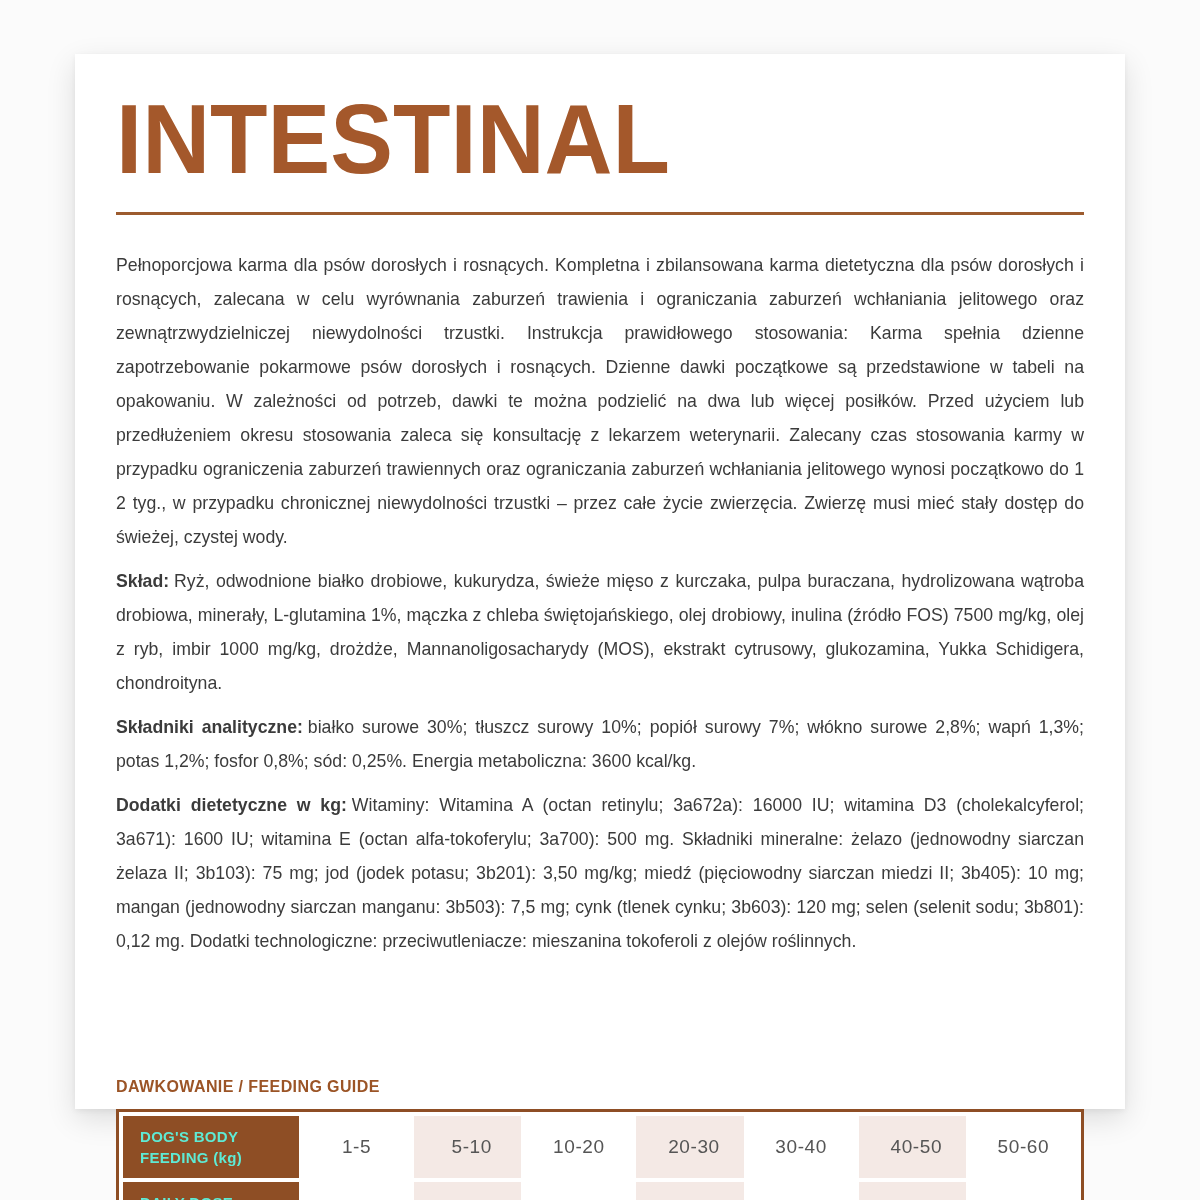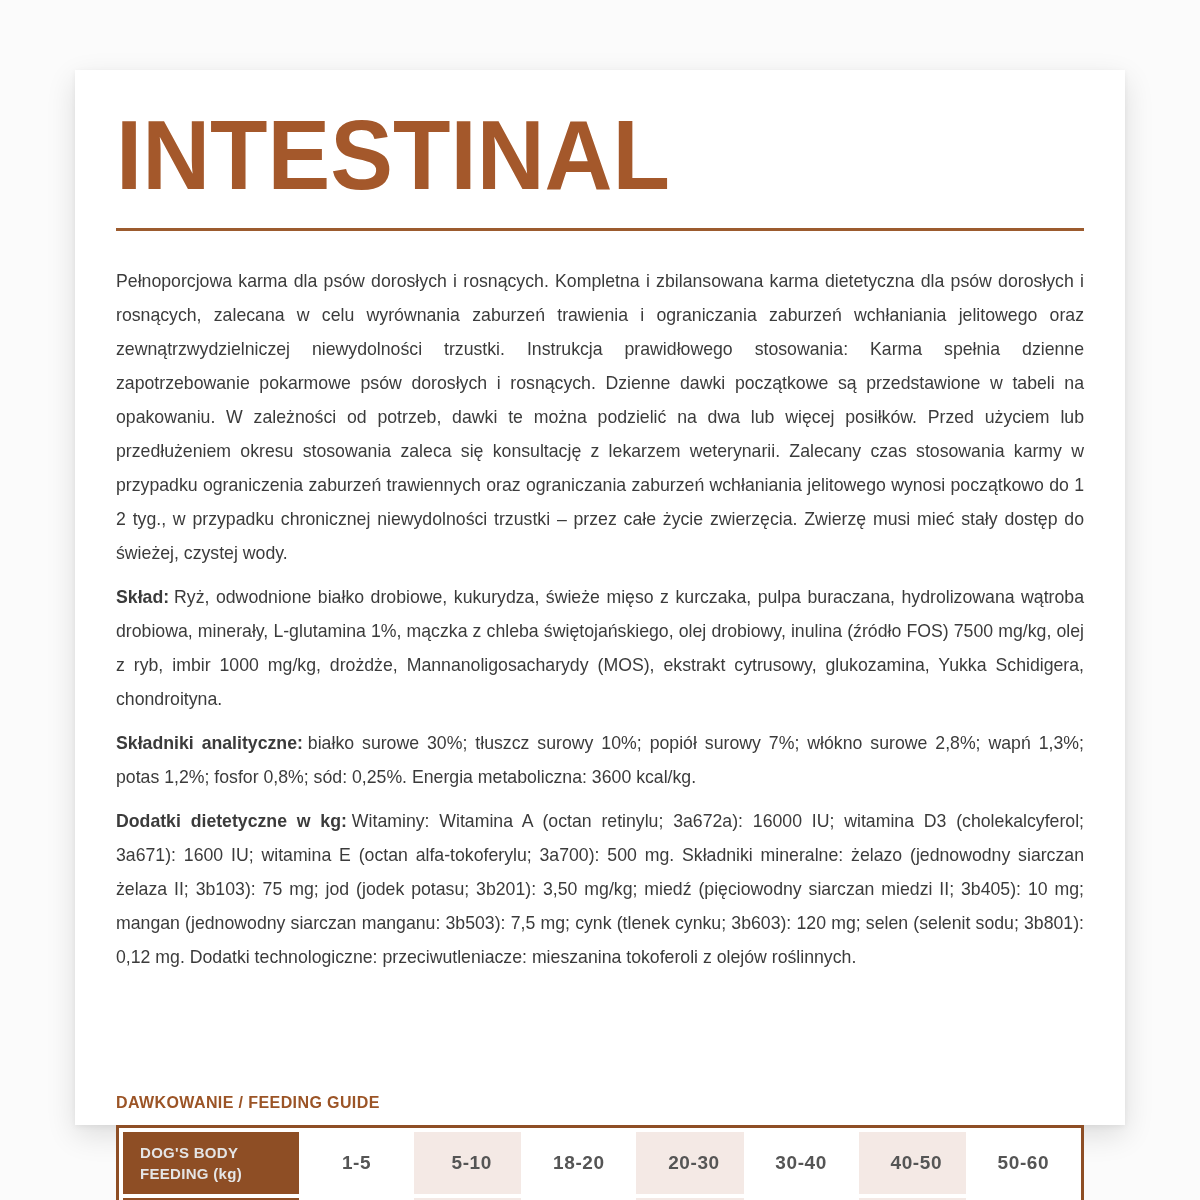--- a/index.html
+++ b/index.html
@@ -8,21 +8,21 @@
     --body-text:#3B3B3B; --value-text:#555555; --page-bg:#FBFBFB; --card-bg:#FFFFFF;
   }
   *{margin:0;padding:0;box-sizing:border-box;}
   html,body{width:1200px;height:1200px;overflow:hidden;}
   body{
     background:var(--page-bg);
     font-family:"Liberation Sans","DejaVu Sans",sans-serif;
     position:relative;
   }
   .card{
-    position:absolute; left:75px; top:70px; width:1050px; height:1055px;
+    position:absolute; left:75px; top:54px; width:1050px; height:1055px;
     background:var(--card-bg);
     box-shadow:0 10px 28px rgba(0,0,0,.12), 0 2px 6px rgba(0,0,0,.06);
     padding:0 41px;
   }
   .title{
     margin-top:36px;
     font-size:98px; font-weight:bold; line-height:1.02;
     letter-spacing:0px; color:var(--title-brown);
     transform:scaleX(.96); transform-origin:left center;
     white-space:nowrap;
@@ -48,26 +48,26 @@
     padding:2px;
     background:#fff;
   }
   .ft-row{
     display:grid;
     grid-template-columns:180px repeat(7,1fr);
   }
   .ft-cell{
     height:62px; margin:2px;
     display:flex; align-items:center; justify-content:center;
-    font-size:19px; color:var(--value-text); letter-spacing:.6px;font-weight:bold;
+    font-size:19px; color:var(--value-text); letter-spacing:.6px;
   }
   .ft-cell.shaded{background:var(--shaded-cell);padding-left:8px;}
   .ft-header{
     background:var(--header-cell-bg);
-    color:#e5e5e5; font-weight:bold; font-size:15px; line-height:1.4;
+    color:#5eead4; font-weight:bold; font-size:15px; line-height:1.4;
     letter-spacing:.3px;
     flex-direction:column; align-items:flex-start; justify-content:center;
     padding-left:17px;
   }
 </style>
 </head>
 <body>
 
 <div class="card">
 
@@ -84,21 +84,21 @@
   <div class="feeding-heading">DAWKOWANIE / FEEDING GUIDE</div>
 
   <div class="feeding-table">
     <div class="ft-row">
       <div class="ft-cell ft-header">
         <span>DOG'S BODY</span>
         <span>FEEDING (kg)</span>
       </div>
       <div class="ft-cell">1-5</div>
       <div class="ft-cell shaded">5-10</div>
-      <div class="ft-cell">18-20</div>
+      <div class="ft-cell">10-20</div>
       <div class="ft-cell shaded">20-30</div>
       <div class="ft-cell">30-40</div>
       <div class="ft-cell shaded">40-50</div>
       <div class="ft-cell">50-60</div>
     </div>
     <div class="ft-row">
       <div class="ft-cell ft-header">
         <span>DAILY DOSE:</span>
         <span>grams/day/dog</span>
       </div>

